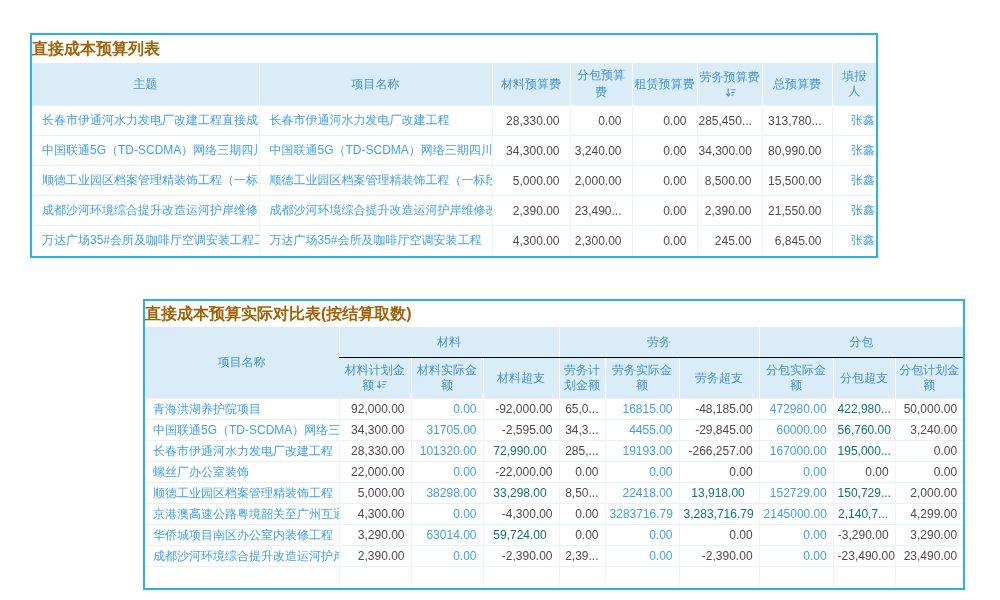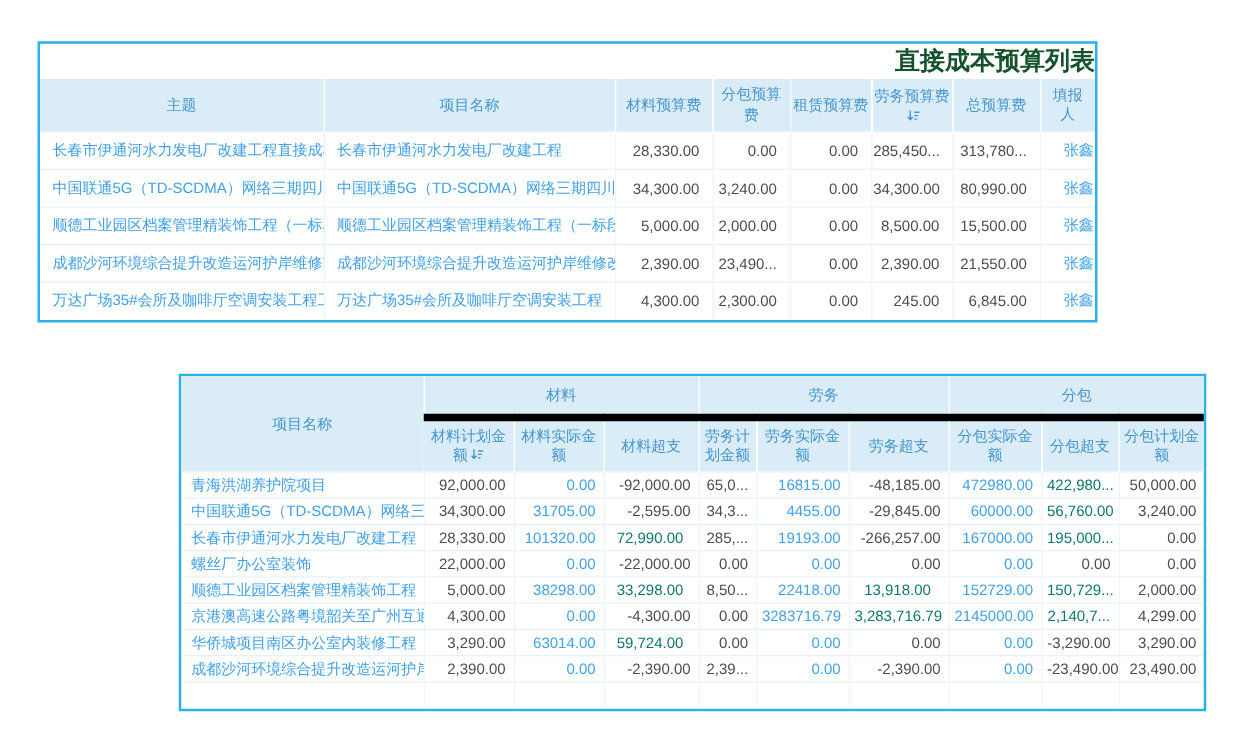--- a/index.html
+++ b/index.html
@@ -3,21 +3,21 @@
 <meta charset="utf-8">
 <style>
   html,body{margin:0;padding:0;}
   body{
     width:1000px;height:600px;background:#ffffff;position:relative;overflow:hidden;
     font-family:"Liberation Sans","DejaVu Sans",sans-serif;
   }
   .panel{position:absolute;border:2px solid #29b1e8;background:#fff;box-sizing:border-box;}
   #budget-panel{left:30px;top:33px;width:848px;}
   #compare-panel{left:143px;top:299px;width:822px;}
-  .panel-title{height:28px;line-height:28px;text-align:right;font-size:20px;font-weight:bold;color:#14532d;}
+  .panel-title{height:28px;line-height:28px;text-align:left;font-size:16px;font-weight:bold;color:#a16207;}
   #compare-panel .panel-title{height:26px;line-height:26px;}
   table{border-collapse:collapse;table-layout:fixed;width:100%;}
   thead th{
     background:#d9ecf8;color:#4596cc;font-weight:normal;font-size:12px;
     border-left:1px solid #ffffff;padding:4px 2px;text-align:center;vertical-align:middle;
     overflow:hidden;
   }
   thead th:first-child{border-left:none;}
   tbody td{
     font-size:12px;color:#4c4c4c;border-top:1px solid #e7f1f9;border-left:1px solid #edf5fb;
@@ -26,21 +26,21 @@
   tbody td:first-child{border-left:none;}
   #budget-panel tbody td{height:30px;}
   #compare-panel tbody td{height:21px;padding:0 4px;}
   #compare-panel tbody td.txt{padding:0 0 0 8px;}
   .txt{text-align:left;padding-left:10px;}
   .num{text-align:right;padding-right:10px;}
   #compare-panel .num{padding-right:6px;}
   .ctr{text-align:right;}
   .link{color:#42a0e8;cursor:pointer;}
   .red{color:#0f766e;text-align:center;}
-  .grp{border-bottom:6px solid #000000;height:22px;}
+  .grp{border-bottom:1px solid #000000;height:22px;}
   .sub{height:32px;line-height:15px;}
   .sliver td{height:4px;border-top:1px solid #e7f1f9;}
   .w26{display:inline-block;width:26px;line-height:15px;}
   .sort-svg{vertical-align:-1px;margin-left:2px;}
 </style>
 </head>
 <body>
 
 <div class="panel" id="budget-panel">
   <div class="panel-title">直接成本预算列表</div>
@@ -119,20 +119,21 @@
         <td class="num">0.00</td>
         <td class="num">245.00</td>
         <td class="num">6,845.00</td>
         <td class="ctr link">张鑫</td>
       </tr>
     </tbody>
   </table>
 </div>
 
 <div class="panel" id="compare-panel">
+  <div class="panel-title">直接成本预算实际对比表(按结算取数)</div>
   <table>
     <colgroup>
       <col style="width:194px">
         <col style="width:72px">
         <col style="width:72px">
         <col style="width:76px">
       <col style="width:46px">
         <col style="width:74px">
         <col style="width:80px">
         <col style="width:74px">

